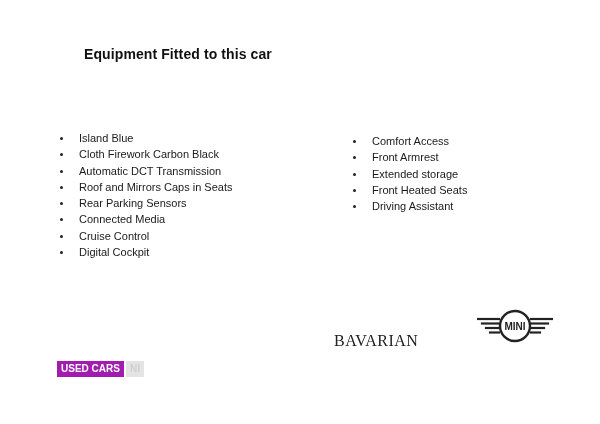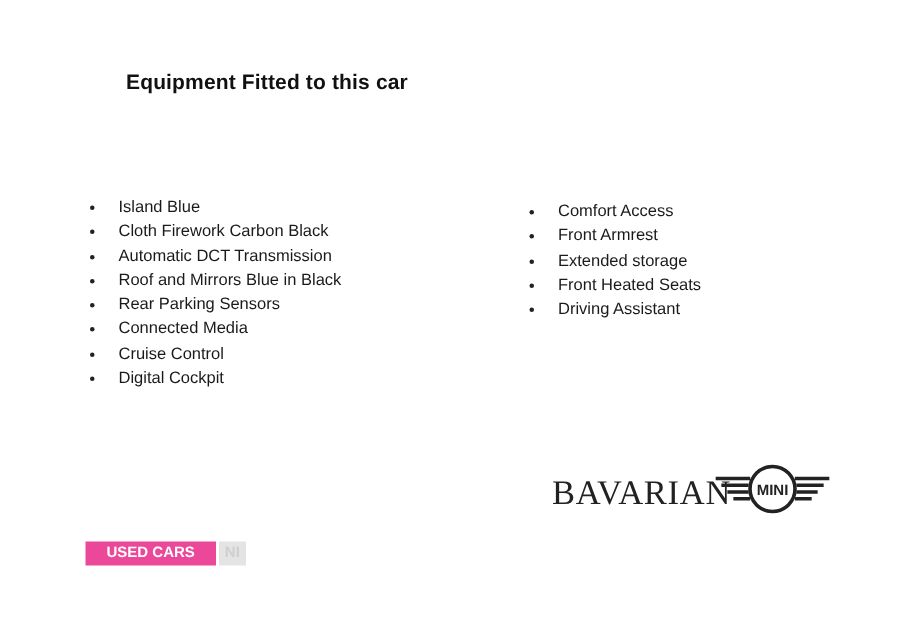--- a/index.html
+++ b/index.html
@@ -16,41 +16,41 @@
       position: relative; font-size: 11px; line-height: 16.3px; height: 16.3px;
       padding-left: 19px; color: #1a1a1a; white-space: nowrap;
     }
     .list li .bullet {
       position: absolute; left: 0; top: 7px; width: 3px; height: 3px; background: #222;
       border-radius: 50%;
     }
     .list-left { left: 44px; top: 114px; }
     .list-right { left: 337px; top: 117px; }
     .brand {
-      position: absolute; left: 334px; top: 316px; font-family: "Liberation Serif", "DejaVu Serif", serif;
-      font-size: 23px; color: #222; letter-spacing: 0.5px; margin-left: 34px;
+      position: absolute; left: 334px; top: 332px; font-family: "Liberation Serif", "DejaVu Serif", serif;
+      font-size: 16px; color: #222; letter-spacing: 0.5px;
     }
     .mini-logo { position: absolute; left: 477px; top: 309px; width: 76px; height: 34px; }
     .watermark {
       position: absolute; left: 57px; top: 361px; height: 16px; display: flex;
       font-size: 10px; font-weight: bold;
     }
-    .wm-used { background: #ec4899; color: #ffffff; padding: 0 14px; line-height: 16px; }
+    .wm-used { background: #a21caf; color: #ffffff; padding: 0 4px; line-height: 16px; }
     .wm-ni { background: #e4e4e4; color: #cfcfcf; padding: 0 4px; line-height: 16px; margin-left: 2px; }
   </style>
 </head>
 <body>
 
 <div class="title">Equipment Fitted to this car</div>
 
 <ul class="list list-left">
   <li><span class="bullet"></span><span>Island Blue</span></li>
   <li><span class="bullet"></span><span>Cloth Firework Carbon Black</span></li>
   <li><span class="bullet"></span><span>Automatic DCT Transmission</span></li>
-  <li><span class="bullet"></span><span>Roof and Mirrors Blue in Black</span></li>
+  <li><span class="bullet"></span><span>Roof and Mirrors Caps in Seats</span></li>
   <li><span class="bullet"></span><span>Rear Parking Sensors</span></li>
   <li><span class="bullet"></span><span>Connected Media</span></li>
   <li><span class="bullet"></span><span>Cruise Control</span></li>
   <li><span class="bullet"></span><span>Digital Cockpit</span></li>
 </ul>
 
 <ul class="list list-right">
   <li><span class="bullet"></span><span>Comfort Access</span></li>
   <li><span class="bullet"></span><span>Front Armrest</span></li>
   <li><span class="bullet"></span><span>Extended storage</span></li>

